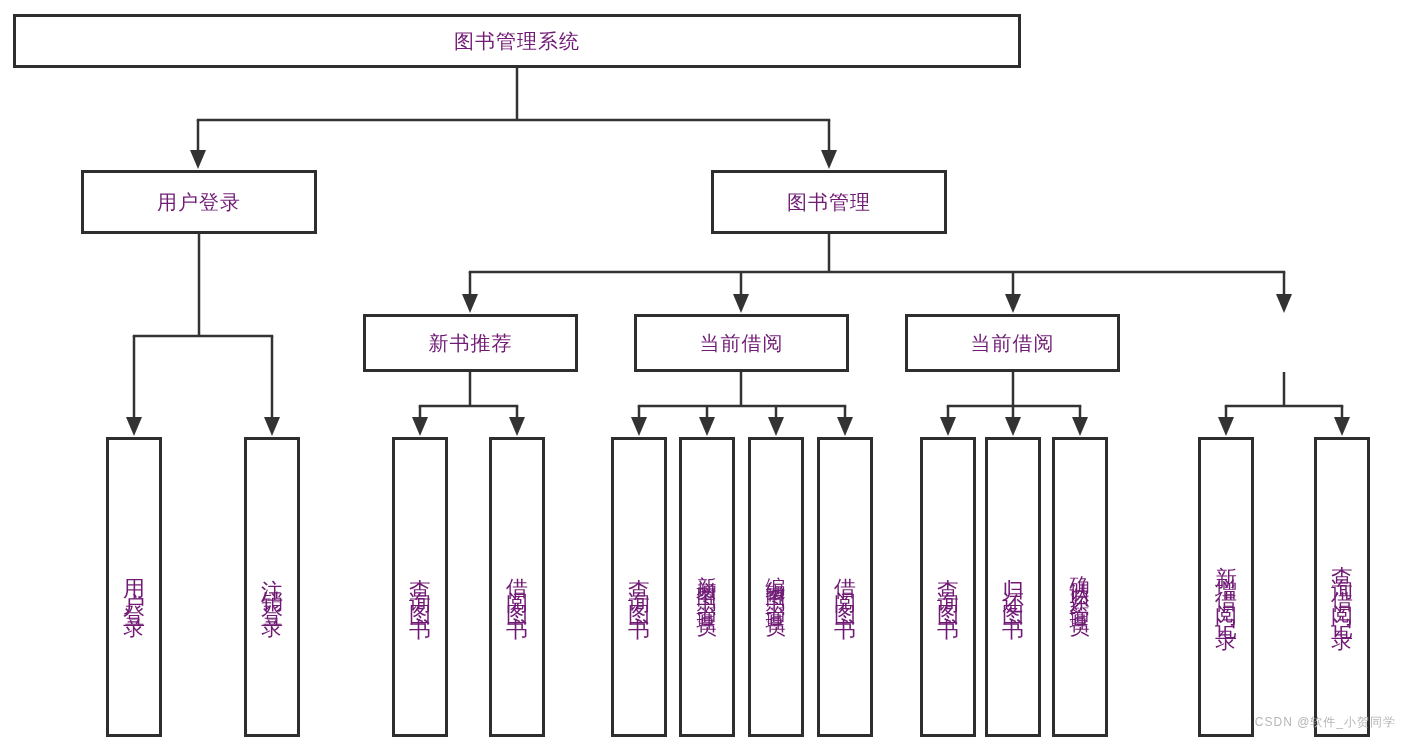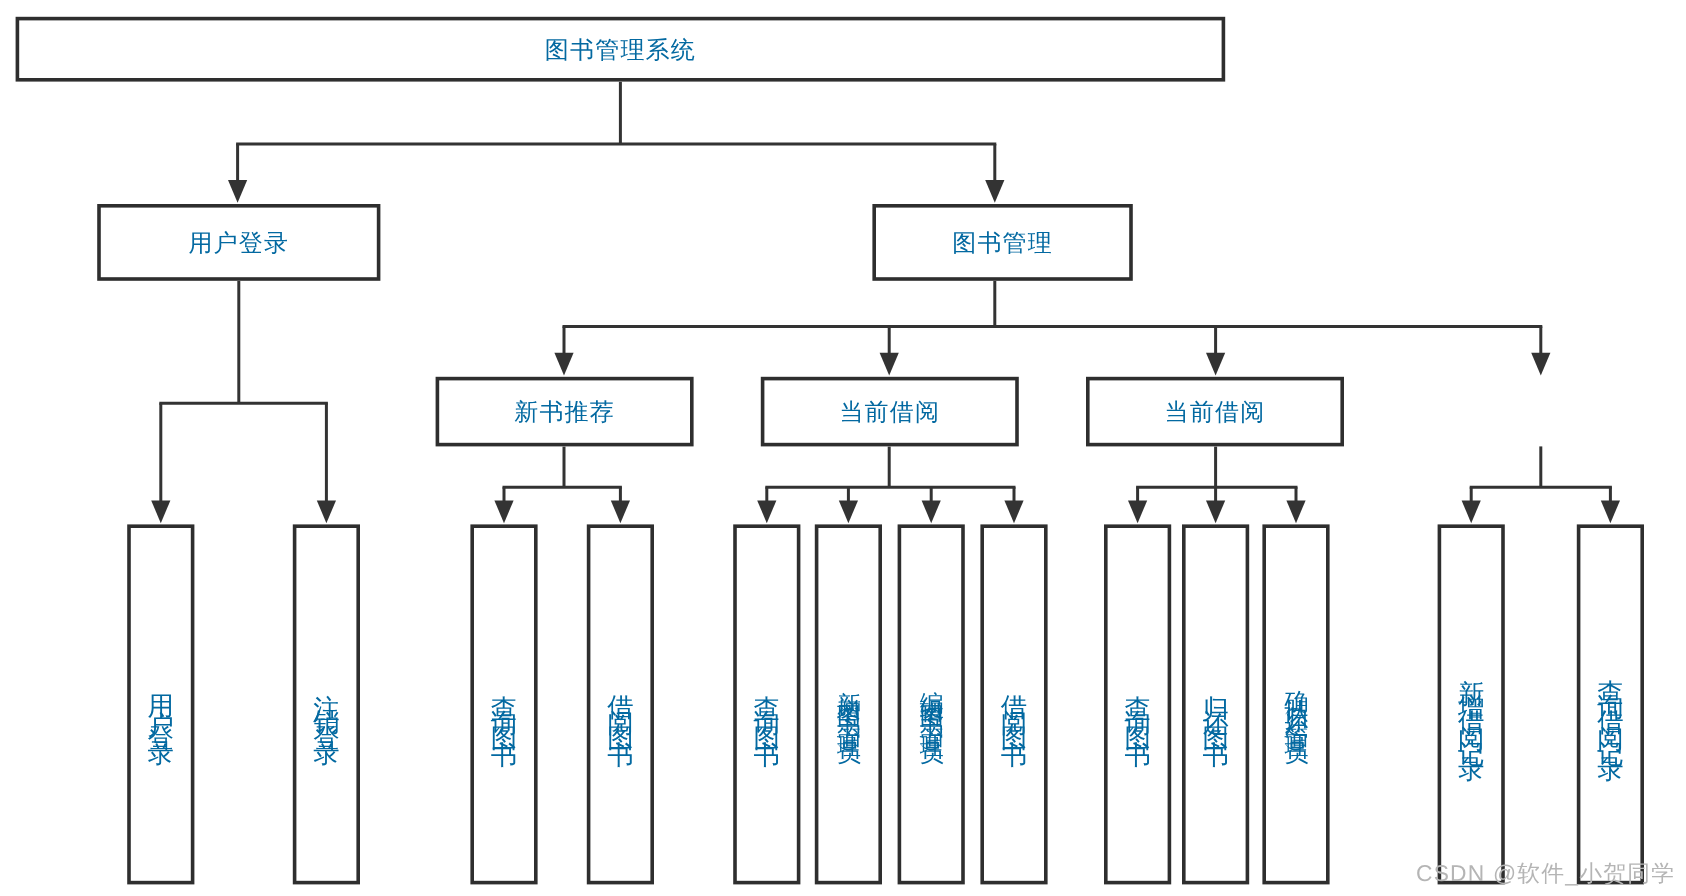--- a/index.html
+++ b/index.html
@@ -13,47 +13,47 @@
   }
   #wires { position: absolute; left: 0; top: 0; width: 1405px; height: 747px; }
   .box {
     position: absolute;
     box-sizing: border-box;
     background: #ffffff;
     border: 3px solid #2e2e2e;
     display: flex;
     align-items: center;
     justify-content: center;
-    color: #0369a1;
+    color: #701a75;
     text-align: center;
   }
   .h-node { font-size: 20px; letter-spacing: 1px; }
   .root  { left: 13px;  top: 14px;  width: 1008px; height: 54px; }
   .l2a   { left: 81px;  top: 170px; width: 236px;  height: 64px; }
-  .l2b   { left: 711px; top: 170px; width: 217px;  height: 64px; margin-left: 16px; }
+  .l2b   { left: 711px; top: 170px; width: 236px;  height: 64px; }
   .l3    { top: 314px;  width: 215px; height: 58px; }
   .l3a { left: 363px; }  .l3b { left: 634px; }  .l3c { left: 905px; }  .l3d { left: 1176px; }
   .leaf {
     top: 437px; width: 56px; height: 300px;
     writing-mode: vertical-lr;
     font-size: 22px;
     letter-spacing: 13px;
     line-height: 1;
   }
   .leaf.tight { font-size: 20px; letter-spacing: 6px; }
   .x106 { left: 106px; } .x244 { left: 244px; } .x392 { left: 392px; } .x489 { left: 489px; }
   .x611 { left: 611px; } .x679 { left: 679px; } .x748 { left: 748px; } .x817 { left: 817px; }
   .x920 { left: 920px; } .x985 { left: 985px; } .x1052 { left: 1052px; }
   .x1198 { left: 1198px; } .x1314 { left: 1314px; }
   .wm {
     position: absolute;
     right: 9px;
-    bottom: 6px;
+    bottom: 16px;
     color: #b5b5b5;
-    font-size: 19px;
+    font-size: 12px;
     letter-spacing: 1px;
     z-index: 5;
     white-space: nowrap;
   }
   line { stroke: #333333; stroke-width: 2.5; }
   polygon { fill: #333333; }
 </style>
 </head>
 <body>
 

